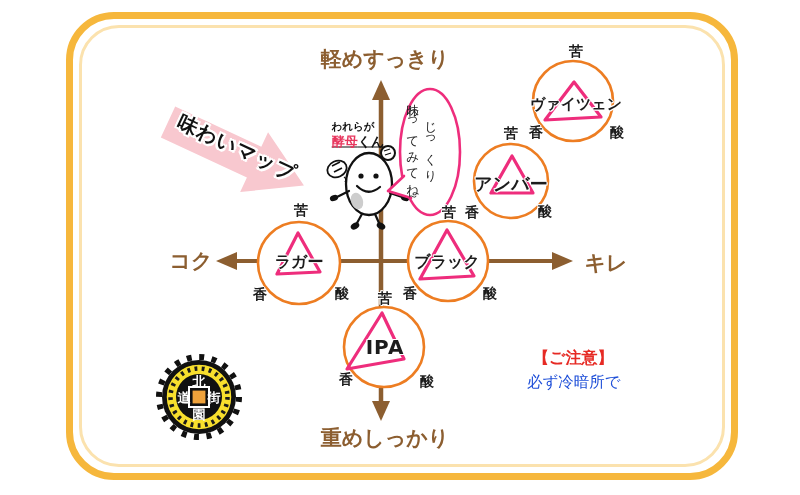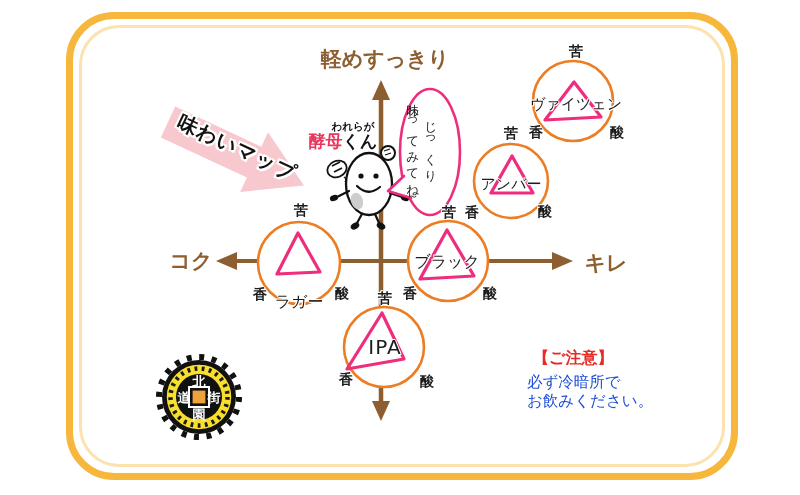--- a/index.html
+++ b/index.html
@@ -8,21 +8,21 @@
   .frame-outer{position:absolute;left:66px;top:12px;width:672px;height:468px;
                box-sizing:border-box;border:7px solid #F6B73C;border-radius:48px;}
   .frame-inner{position:absolute;left:79px;top:25px;width:646px;height:442px;
                box-sizing:border-box;border:3px solid #FBE2AE;border-radius:40px;}
   svg.map{position:absolute;left:0;top:0;}
   .lbl{position:absolute;transform:translate(-50%,-50%);white-space:nowrap;line-height:1;
        color:#1c1c1c;
        text-shadow:-1px 0 #fff,1px 0 #fff,0 -1px #fff,0 1px #fff,1px 1px #fff,-1px -1px #fff;}
   .axis-lbl{color:#8C5E30;font-weight:bold;font-size:21px;}
   .attr{font-size:14px;font-weight:600;}
-  .beer{font-weight:400;}
+  .beer{font-weight:700;}
   .vtext{position:absolute;writing-mode:vertical-rl;text-orientation:upright;
          font-size:12.5px;letter-spacing:1.5px;color:#1c1c1c;line-height:1.1;}
   .arrow-lbl{position:absolute;transform:translate(-50%,-50%) rotate(25deg);
              font-size:20px;font-weight:bold;color:#111;white-space:nowrap;letter-spacing:1px;
              text-shadow:-2px 0 #fff,2px 0 #fff,0 -2px #fff,0 2px #fff,2px 2px #fff,-2px -2px #fff,2px -2px #fff,-2px 2px #fff;}
   .mascot-cap{position:absolute;transform:translate(-50%,-50%);font-weight:bold;
               white-space:nowrap;color:#111;line-height:1;}
   .notice{position:absolute;left:527px;top:344px;width:140px;}
   .notice-title{color:#E62A24;font-weight:bold;font-size:16px;margin:4px 0 4px 6px;}
   .notice-line{color:#1d4ed8;font-size:15.5px;line-height:18.5px;margin:0;}
@@ -106,29 +106,30 @@
       <circle r="37" fill="#111"></circle>
       <circle r="33" fill="#F8DF2D" stroke="#111" stroke-width="1.5"></circle>
       <circle r="28.5" fill="none" stroke="#1a1a1a" stroke-width="4.5" stroke-dasharray="2.8 4.4"></circle>
       <circle r="23" fill="#111"></circle>
       <rect x="-10" y="-10" width="20" height="20" fill="none" stroke="#fff" stroke-width="2"></rect>
       <rect x="-7" y="-7" width="14" height="14" fill="#EFA23B" stroke="#111" stroke-width="1.2"></rect>
     </g>
   </svg>
 
   <div class="lbl axis-lbl" style="left:385px;top:59px;">軽めすっきり</div>
+  <div class="lbl axis-lbl" style="left:385px;top:438px;">重めしっかり</div>
   <div class="lbl axis-lbl" style="left:191px;top:261px;">コク</div>
   <div class="lbl axis-lbl" style="left:606px;top:263px;">キレ</div>
 
   <div class="arrow-lbl" style="left:237px;top:148px;">味わいマップ</div>
 
   <div class="lbl beer" style="left:576px;top:104px;font-size:15px;">ヴァイツェン</div>
-  <div class="lbl beer" style="left:511px;top:184px;font-size:15px;">アンバー</div>
+  <div class="lbl beer" style="left:511px;top:184px;font-size:18px;">アンバー</div>
   <div class="lbl beer" style="left:447px;top:262px;font-size:16px;">ブラック</div>
-  <div class="lbl beer" style="left:299px;top:262px;font-size:16px;margin-top:40px;">ラガー</div>
+  <div class="lbl beer" style="left:299px;top:262px;font-size:16px;">ラガー</div>
   <div class="lbl beer" style="left:385px;top:347px;font-size:20px;letter-spacing:1px;">IPA</div>
 
   <div class="lbl attr" style="left:576px;top:51px;">苦</div>
   <div class="lbl attr" style="left:536px;top:132px;">香</div>
   <div class="lbl attr" style="left:617px;top:132px;">酸</div>
 
   <div class="lbl attr" style="left:511px;top:133px;">苦</div>
   <div class="lbl attr" style="left:472px;top:212px;">香</div>
   <div class="lbl attr" style="left:545px;top:211px;">酸</div>
 
@@ -138,31 +139,30 @@
 
   <div class="lbl attr" style="left:301px;top:210px;">苦</div>
   <div class="lbl attr" style="left:260px;top:294px;">香</div>
   <div class="lbl attr" style="left:342px;top:293px;">酸</div>
 
   <div class="lbl attr" style="left:385px;top:298px;">苦</div>
   <div class="lbl attr" style="left:346px;top:379px;">香</div>
   <div class="lbl attr" style="left:427px;top:381px;">酸</div>
 
   <div class="mascot-cap" style="left:353px;top:127px;font-size:10.5px;font-family:Liberation Serif, serif;">われらが</div>
-  <div class="mascot-cap" style="left:343px;top:141px;font-size:17px;">
+  <div class="mascot-cap" style="left:358px;top:141px;font-size:13px;text-decoration:underline;">
     <span style="color:#E8365E;">酵母</span><span>くん</span>
   </div>
 
   <div class="vtext" style="left:424px;top:113px;">じっくり</div>
   <div class="vtext" style="left:406px;top:94px;">味わってみてね～</div>
 
   <div class="notice">
     <p class="notice-title">【ご注意】</p>
     <p class="notice-line">必ず冷暗所で</p>
-    <p class="notice-line">お飲みください。</p>
   </div>
 
   <div class="seal-k" style="left:199px;top:382px;">北</div>
   <div class="seal-k" style="left:184px;top:398px;">道</div>
   <div class="seal-k" style="left:214px;top:398px;">街</div>
   <div class="seal-k" style="left:199px;top:415px;">園</div>
 
 </div>
 
 </body></html>

